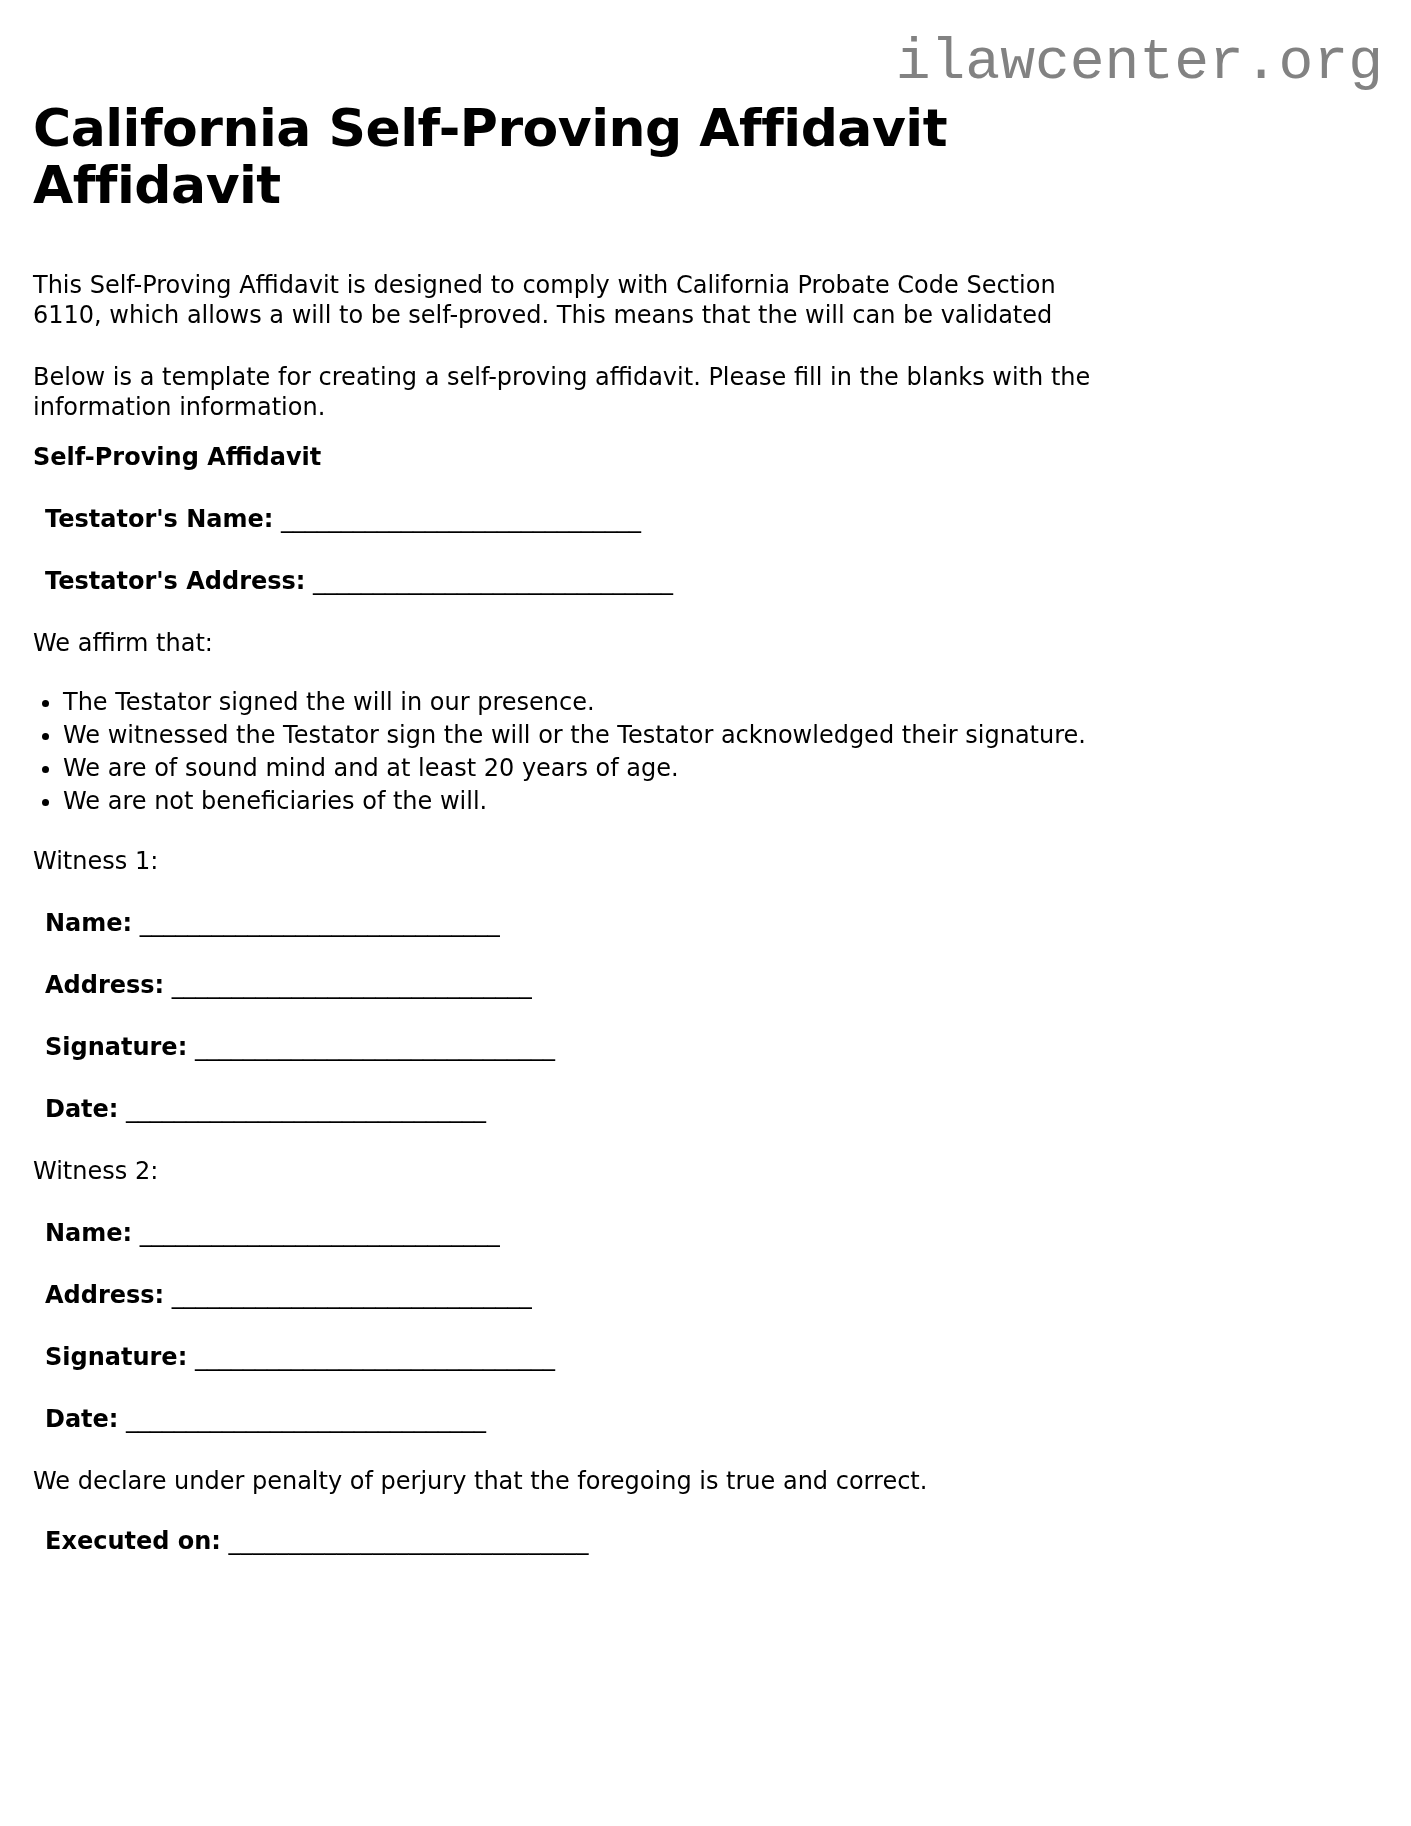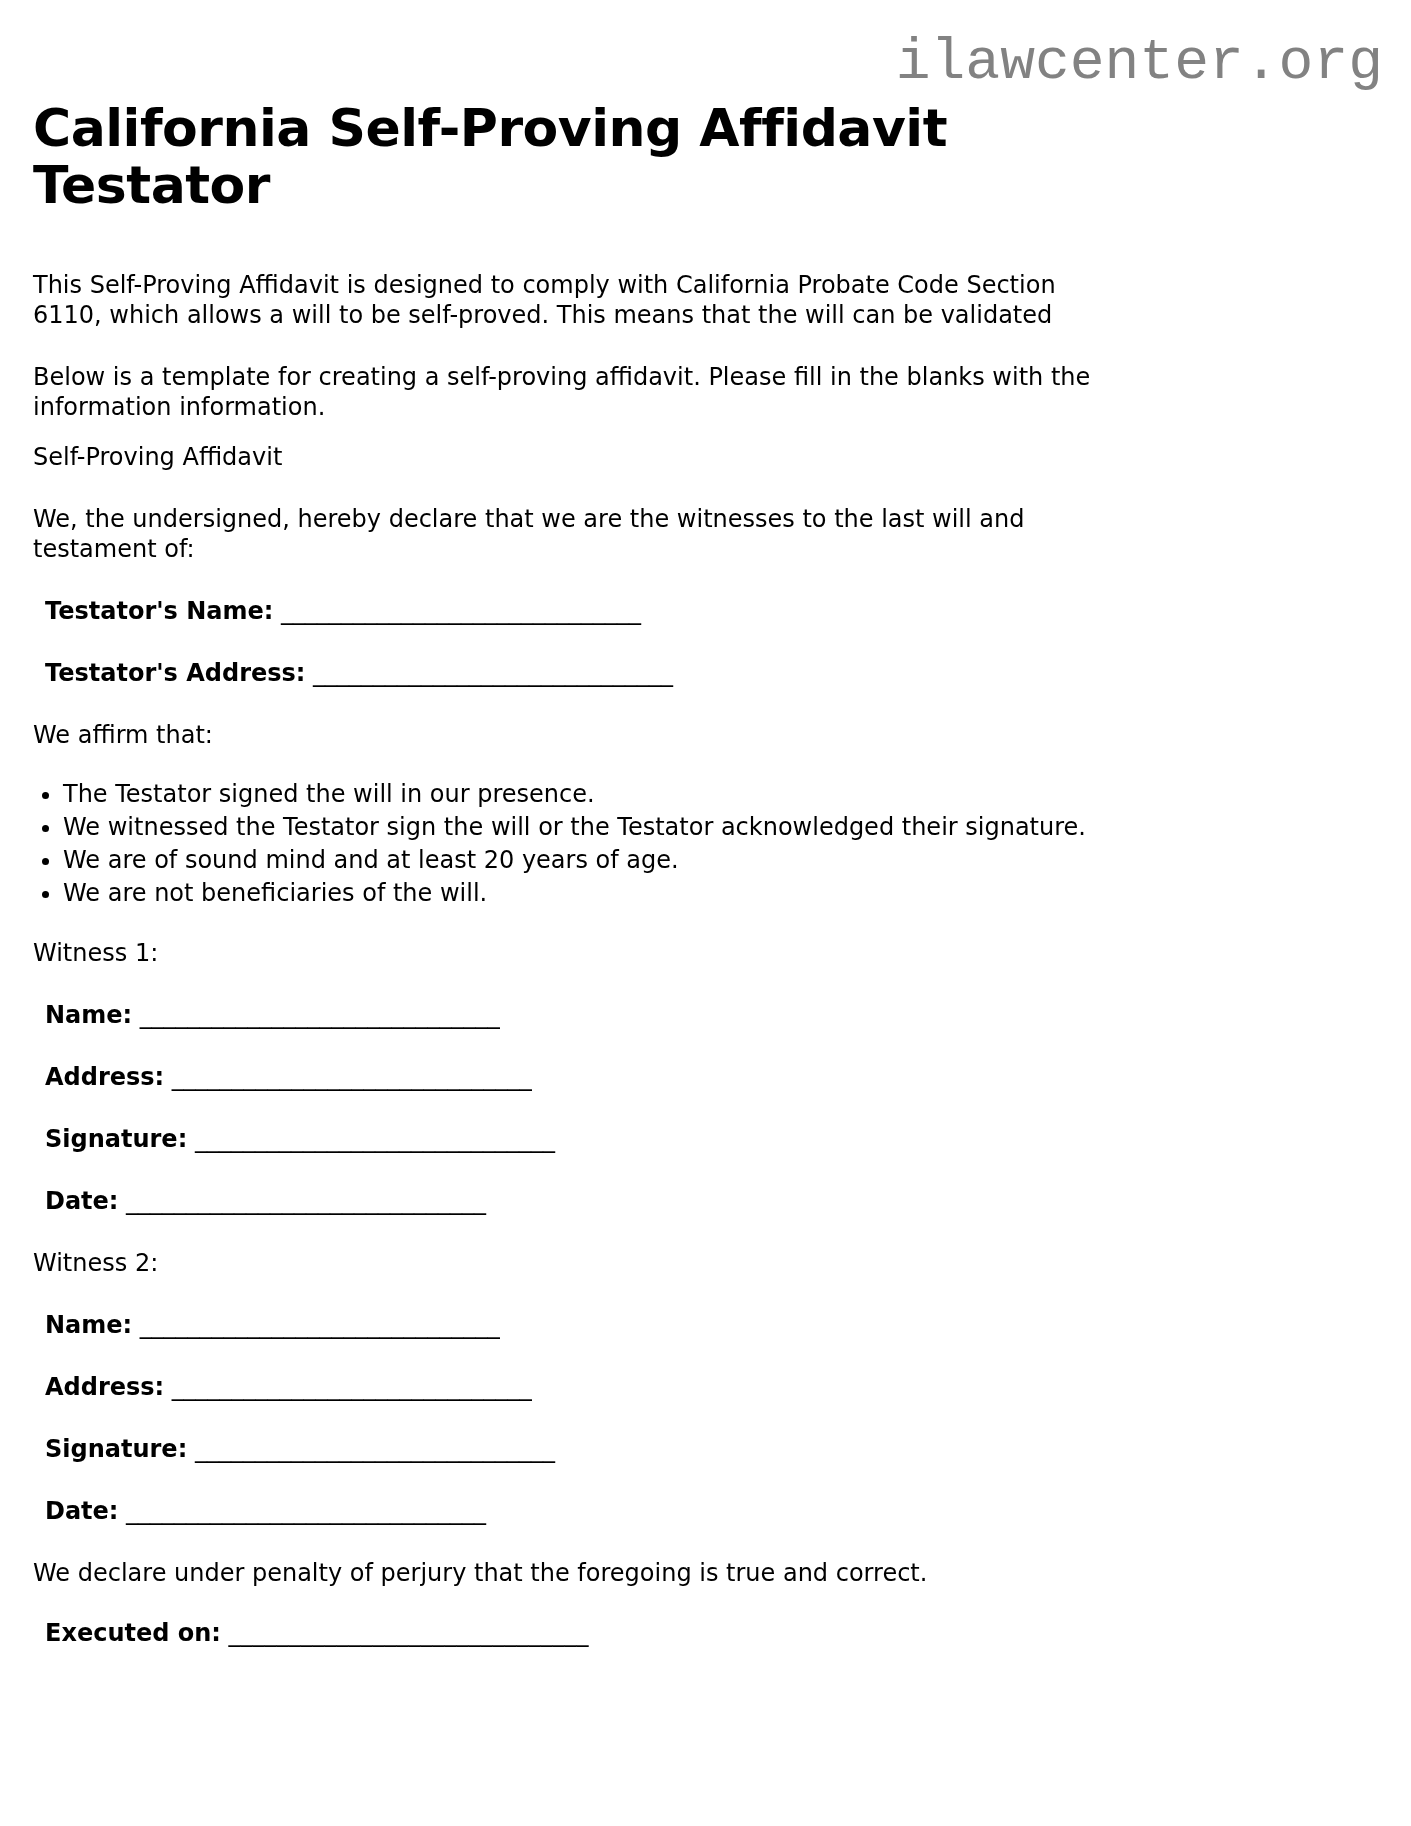--- a/index.html
+++ b/index.html
@@ -33,21 +33,21 @@
     letter-spacing: -0.5px;
     margin: 8px 0 56px 0;
   }
 
   .para { margin: 0 0 32px 0; }
   .para.gap-lg { margin-bottom: 20px; }
 
   .section-heading {
     font-size: 24px;
     line-height: 30px;
-    font-weight: normal;
+    font-weight: bold;
     margin: 16px 0 32px 0;
   }
 
   .field-row { margin: 0 0 32px 12px; white-space: nowrap; }
   .field-label { font-weight: bold; }
   .blank-line { font-weight: normal; letter-spacing: 0; }
 
   .affirm-heading { margin: 0 0 28px 0; }
 
   ul.affirm-list {
@@ -62,39 +62,35 @@
 </style>
 </head>
 <body>
 
 <div class="page">
 
   <div class="logo">ilawcenter.org</div>
 
   <h1 class="title">
     <div>California Self-Proving Affidavit</div>
-    <div>Testator</div>
+    <div>Affidavit</div>
   </h1>
 
   <div class="para">
     <div>This Self-Proving Affidavit is designed to comply with California Probate Code Section</div>
     <div>6110, which allows a will to be self-proved. This means that the will can be validated</div>
   </div>
 
   <div class="para gap-lg">
     <div>Below is a template for creating a self-proving affidavit. Please fill in the blanks with the</div>
     <div>information information.</div>
   </div>
 
   <div class="section-heading">Self-Proving Affidavit</div>
 
-  <div class="para">
-    <div>We, the undersigned, hereby declare that we are the witnesses to the last will and</div>
-    <div>testament of:</div>
-  </div>
 
   <div class="field-row">
     <span class="field-label">Testator's Name:</span>
     <span class="blank-line">______________________________</span>
   </div>
 
   <div class="field-row">
     <span class="field-label">Testator's Address:</span>
     <span class="blank-line">______________________________</span>
   </div>

